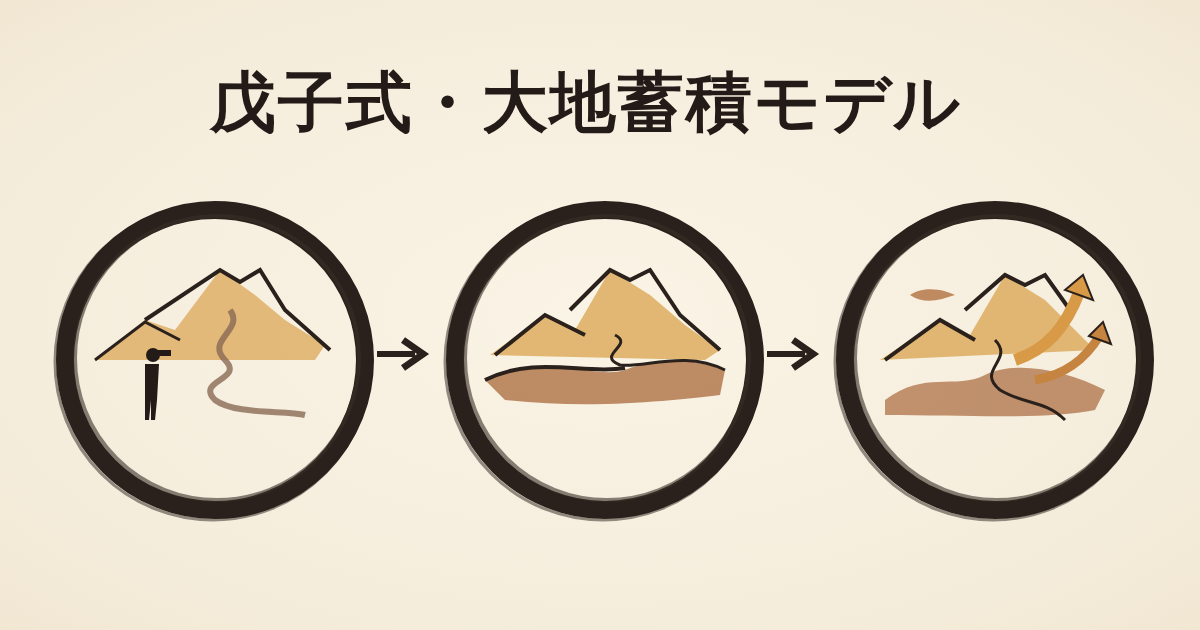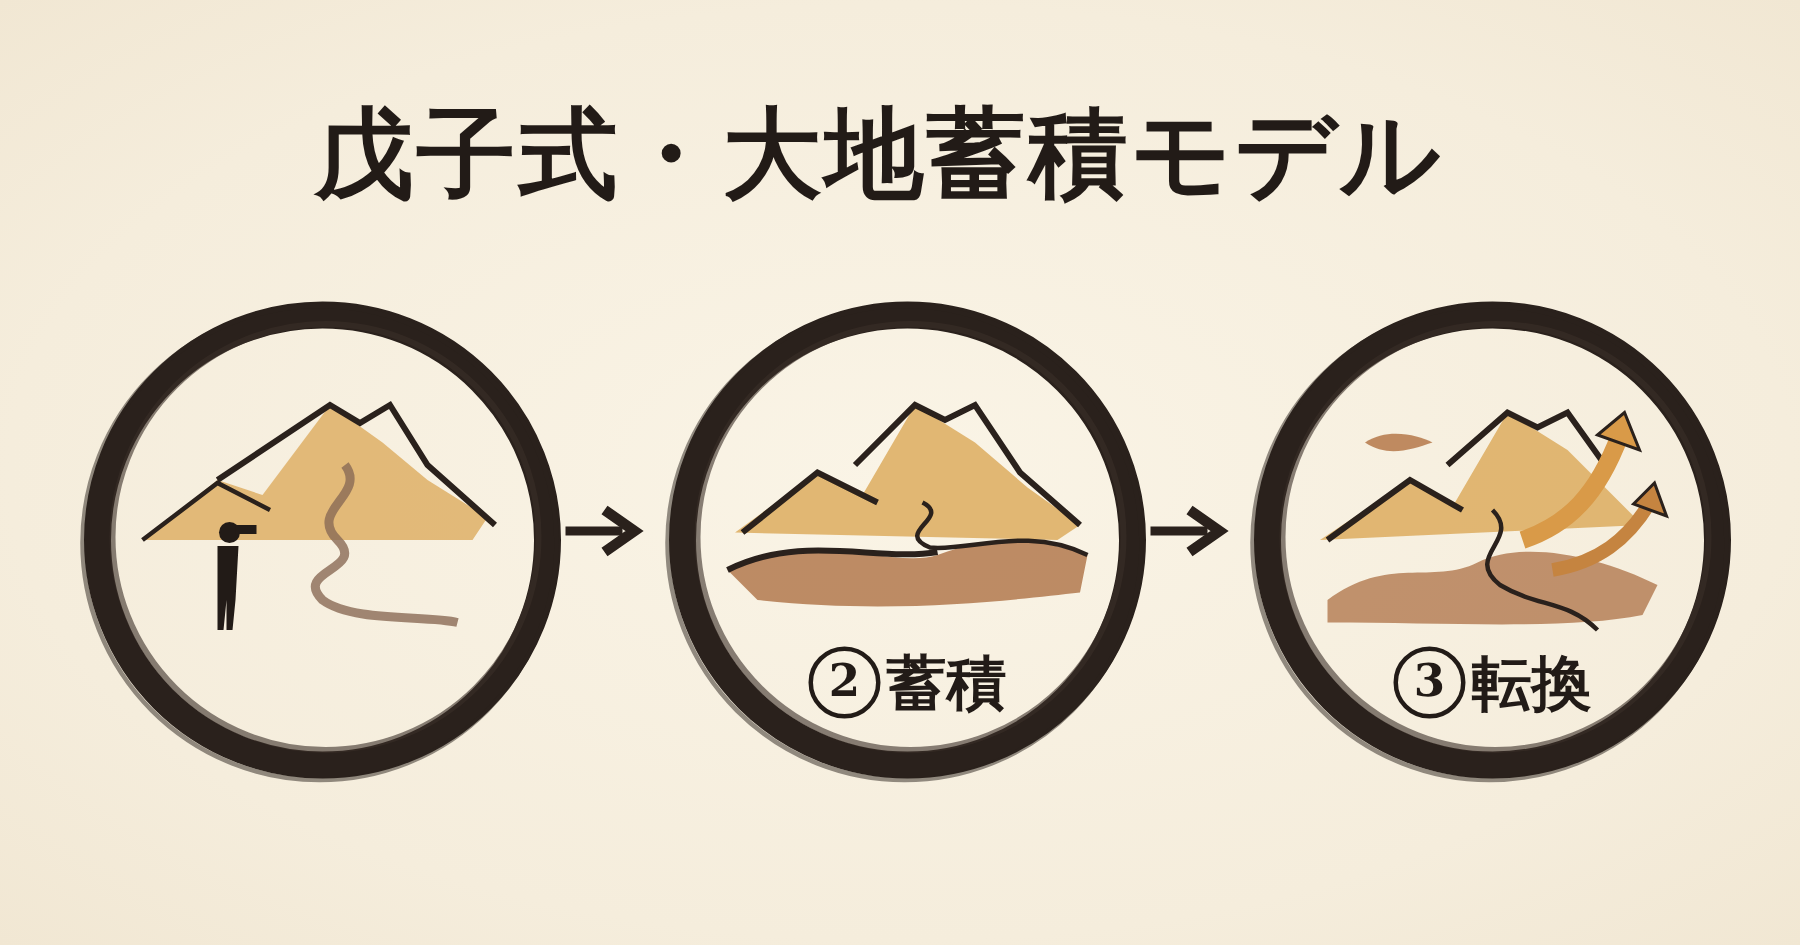--- a/index.html
+++ b/index.html
@@ -66,23 +66,20 @@
     <circle cx="168" cy="172" r="158" fill="none" stroke="#2a211c" stroke-width="3" opacity="0.5"></circle>
   </svg>
   <svg class="art" width="260" height="180" viewBox="0 0 260 180">
     <path d="M15 105 L70 65 L100 80 L135 20 L175 45 L210 75 L245 100 L230 110 Z" fill="#dba756" opacity="0.8"></path>
     <path d="M20 105 L70 65 L110 85" fill="none" stroke="#2a211c" stroke-width="4"></path>
     <path d="M95 60 L135 20 L155 30 L175 20 L205 65 L245 100" fill="none" stroke="#2a211c" stroke-width="4"></path>
     <path d="M10 130 C60 100 120 130 150 120 C190 105 220 110 250 120 L245 145 C200 150 120 160 30 150 Z" fill="#a8683a" opacity="0.75"></path>
     <path d="M10 130 C60 105 110 125 150 118" fill="none" stroke="#2a211c" stroke-width="4"></path>
     <path d="M140 85 C160 95 120 105 145 115 C170 118 210 100 250 120" fill="none" stroke="#2a211c" stroke-width="3"></path>
   </svg>
-  <div class="label">
-    <span class="num">2</span><span>蓄積</span>
-  </div>
 </div>
 
 <svg class="arrow" style="left:765px;" width="55" height="40" viewBox="0 0 55 40">
   <path d="M2 20 L40 20" stroke="#2a211c" stroke-width="6"></path>
   <path d="M28 6 L48 20 L28 34" fill="none" stroke="#2a211c" stroke-width="7"></path>
 </svg>
 
 <div class="step" style="left:825px;">
   <svg class="ring" width="340" height="340" viewBox="0 0 340 340">
     <circle cx="170" cy="170" r="150" fill="none" stroke="#2a211c" stroke-width="18"></circle>
@@ -94,16 +91,13 @@
     <path d="M15 110 L75 70 L105 85 L140 25 L180 50 L210 80 L230 100 Z" fill="#dba756" opacity="0.8"></path>
     <path d="M20 110 L75 70 L110 90" fill="none" stroke="#2a211c" stroke-width="4"></path>
     <path d="M100 60 L140 25 L160 35 L180 25 L205 60" fill="none" stroke="#2a211c" stroke-width="4"></path>
     <path d="M20 150 C60 120 90 140 120 125 C150 110 200 120 240 140 L230 160 C180 170 100 165 20 165 Z" fill="#a8683a" opacity="0.7"></path>
     <path d="M130 90 C150 110 110 120 135 140 C160 155 180 150 200 170" fill="none" stroke="#2a211c" stroke-width="3"></path>
     <path d="M150 110 C180 100 200 80 215 40" fill="none" stroke="#d99a48" stroke-width="12"></path>
     <path d="M200 40 L218 25 L228 50 Z" fill="#d99a48" stroke="#2a211c" stroke-width="2"></path>
     <path d="M170 130 C200 125 220 110 235 85" fill="none" stroke="#c58440" stroke-width="9"></path>
     <path d="M224 86 L238 72 L246 94 Z" fill="#c58440" stroke="#2a211c" stroke-width="2"></path>
   </svg>
-  <div class="label">
-    <span class="num">3</span><span>転換</span>
-  </div>
 </div>
 
 </body></html>

